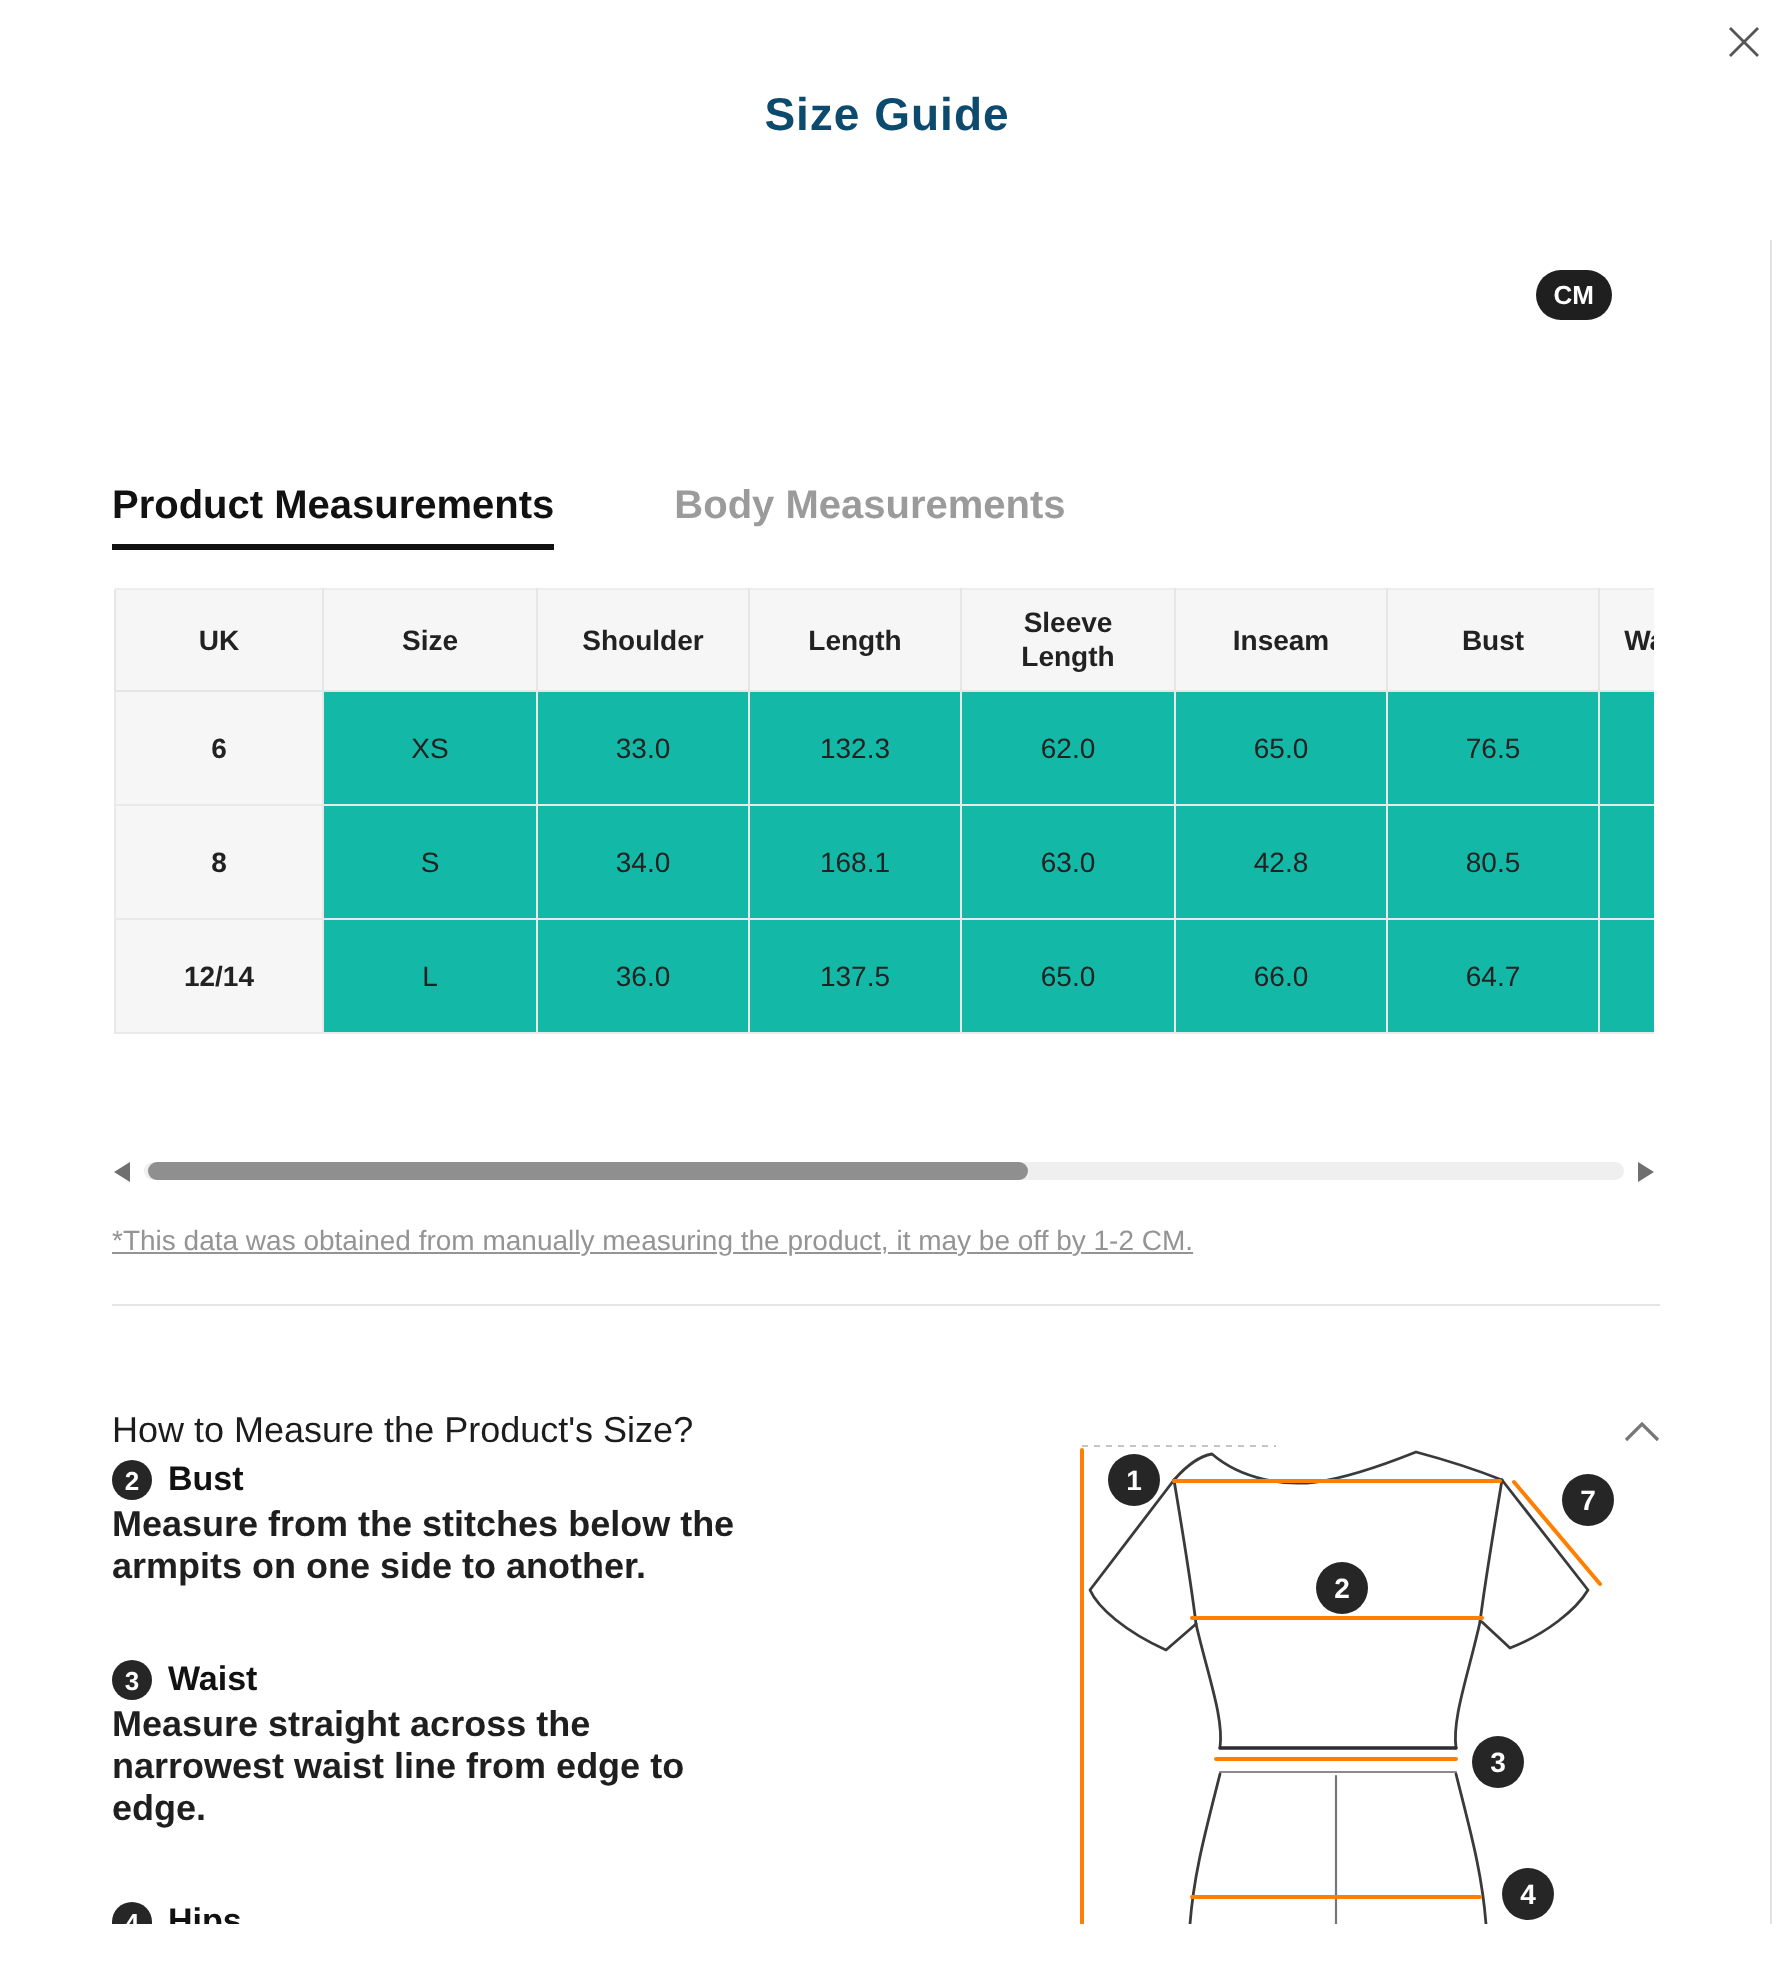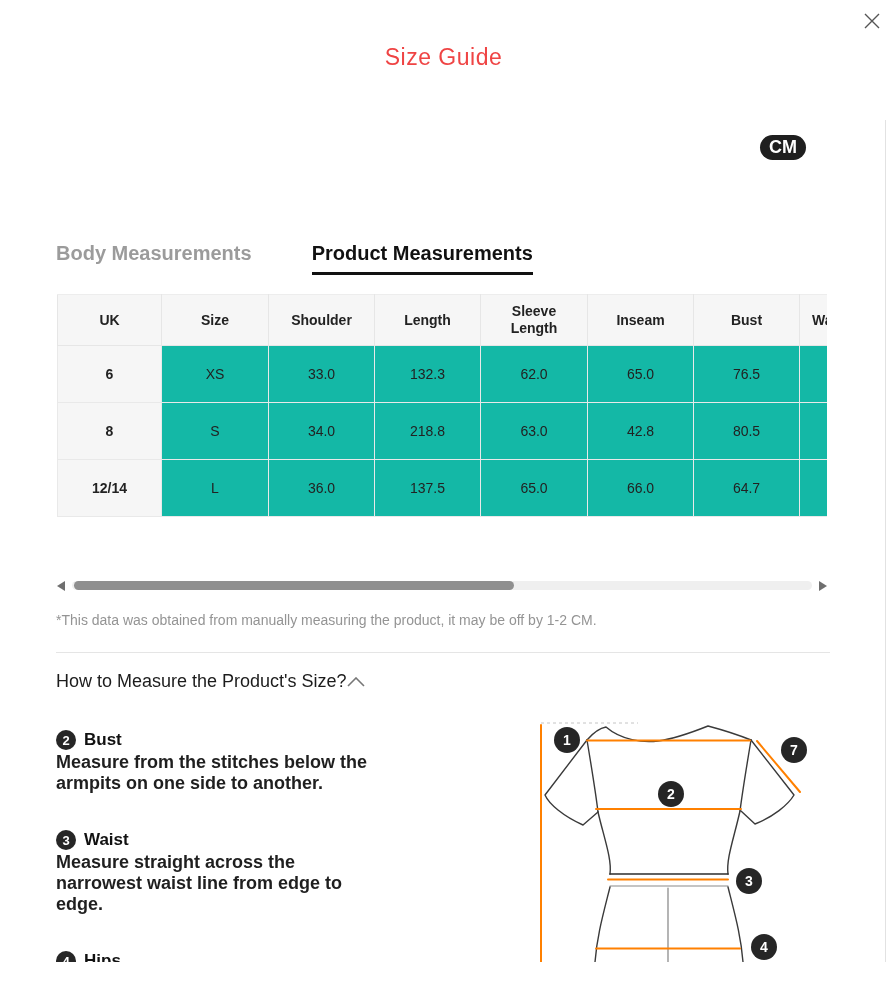--- a/index.html
+++ b/index.html
@@ -9,26 +9,26 @@
     font-family:"Liberation Sans","DejaVu Sans",sans-serif;
     color:#1c1c1c; overflow:hidden;
   }
   .stage { position:absolute; left:0; top:0; width:887px; height:962px; overflow:hidden; background:#fff; }
 
   
   .close { position:absolute; top:8px; right:1px; width:28px; height:28px; background:none; border:none; cursor:pointer; }
 
   
   .title { position:absolute; top:44px; left:0; width:100%; text-align:center;
-           font-size:23px; font-weight:400; letter-spacing:.5px; color:#ef4444; }
+           font-size:23px; font-weight:700; letter-spacing:.5px; color:#0c4a6e; }
 
   
   .cm-badge { position:absolute; top:135px; right:81px; height:25px; min-width:38px;
               background:var(--badge,#1f1f1f); color:#fff; border-radius:13px;
-              font-size:18px; font-weight:700; display:flex; align-items:center; justify-content:center;
+              font-size:13px; font-weight:700; display:flex; align-items:center; justify-content:center;
               padding:0 9px; }
 
   
   .vtrack { position:absolute; right:1px; top:120px; width:1px; height:842px; background:#e2e2e2; }
 
   
   .tabs { position:absolute; left:56px; top:242px; display:flex; gap:60px; }
   .tab  { font-size:20px; font-weight:700; color:#9b9b9b; padding-bottom:7px; cursor:pointer; }
   .tab.active { color:#111; border-bottom:3px solid #111; }
 
@@ -44,26 +44,26 @@
   
   .hscroll { position:absolute; left:57px; top:579px; width:770px; height:13px;
              display:flex; align-items:center; }
   .arr { width:0; height:0; cursor:pointer; }
   .arr.left  { border-top:5px solid transparent; border-bottom:5px solid transparent; border-right:8px solid #6f6f6f; }
   .arr.right { border-top:5px solid transparent; border-bottom:5px solid transparent; border-left:8px solid #6f6f6f; }
   .track { flex:1; height:9px; margin:0 7px; background:#efefef; border-radius:5px; position:relative; }
   .thumb { position:absolute; left:2px; top:0; width:440px; height:9px; background:#8f8f8f; border-radius:5px; cursor:grab; }
 
   
-  .note { position:absolute; left:56px; top:612px; font-size:14px; color:#949494; }
+  .note { position:absolute; left:56px; top:612px; font-size:14px; color:#949494;text-decoration:underline; }
 
   
   .divider { position:absolute; left:56px; top:652px; width:774px; height:1px; background:#e5e5e5; }
-  .sec-head { position:absolute; left:56px; top:671px; width:774px; display:flex;
-              justify-content:flex-start; align-items:center; cursor:pointer; }
+  .sec-head { position:absolute; left:56px; top:705px; width:774px; display:flex;
+              justify-content:space-between; align-items:center; cursor:pointer; }
   .sec-head span { font-size:18px; color:#1c1c1c; }
 
   
   .items { position:absolute; left:56px; top:729px; width:330px; }
   .item { margin-bottom:35px; }
   .m-head { display:flex; align-items:center; gap:8px; height:22px; }
   .badge { width:20px; height:20px; border-radius:50%; background:var(--marker,#262626); color:#fff;
            font-size:13px; font-weight:700; display:flex; align-items:center; justify-content:center; flex:0 0 20px; }
   .m-name { font-size:17px; font-weight:700; color:#111; }
   .m-desc { margin-top:1px; font-size:18px; line-height:21px; color:#1f1f1f; width:318px;font-weight:bold; }
@@ -86,22 +86,22 @@
     </svg>
   </button>
 
   <h1 class="title">Size Guide</h1>
 
   <div class="cm-badge">CM</div>
 
   <div class="vtrack"></div>
 
   <div class="tabs">
+    <div class="tab active">Product Measurements</div>
     <div class="tab">Body Measurements</div>
-    <div class="tab active">Product Measurements</div>
   </div>
 
   <div class="table-clip">
     <table>
       <colgroup id="cols">
           <col style="width: 104px;">
           <col style="width: 107px;">
           <col style="width: 106px;">
           <col style="width: 106px;">
           <col style="width: 107px;">
@@ -129,21 +129,21 @@
             <td>132.3</td>
             <td>62.0</td>
             <td>65.0</td>
             <td>76.5</td>
             <td></td>
           </tr>
           <tr>
             <td class="row-head">8</td>
             <td>S</td>
             <td>34.0</td>
-            <td>218.8</td>
+            <td>168.1</td>
             <td>63.0</td>
             <td>42.8</td>
             <td>80.5</td>
             <td></td>
           </tr>
           <tr>
             <td class="row-head">12/14</td>
             <td>L</td>
             <td>36.0</td>
             <td>137.5</td>

